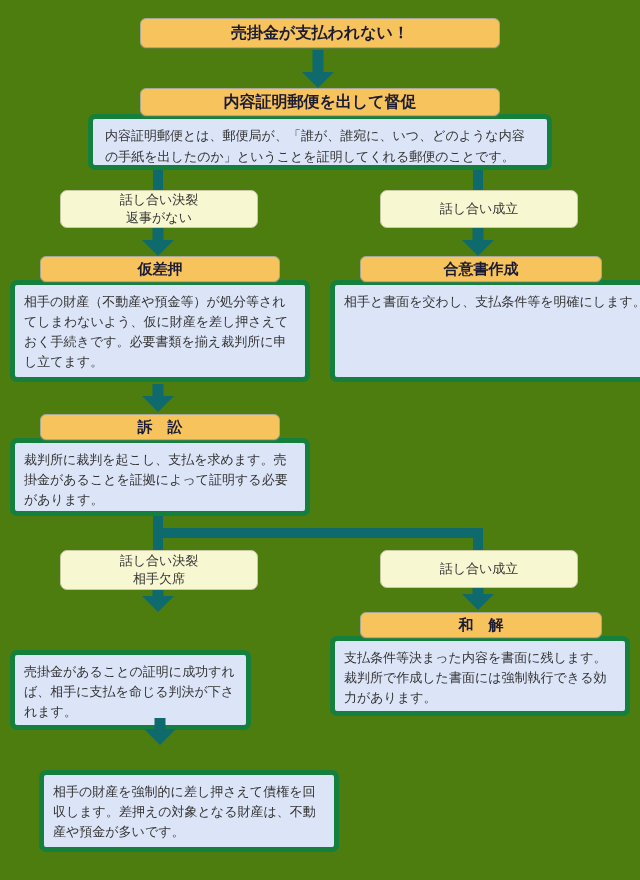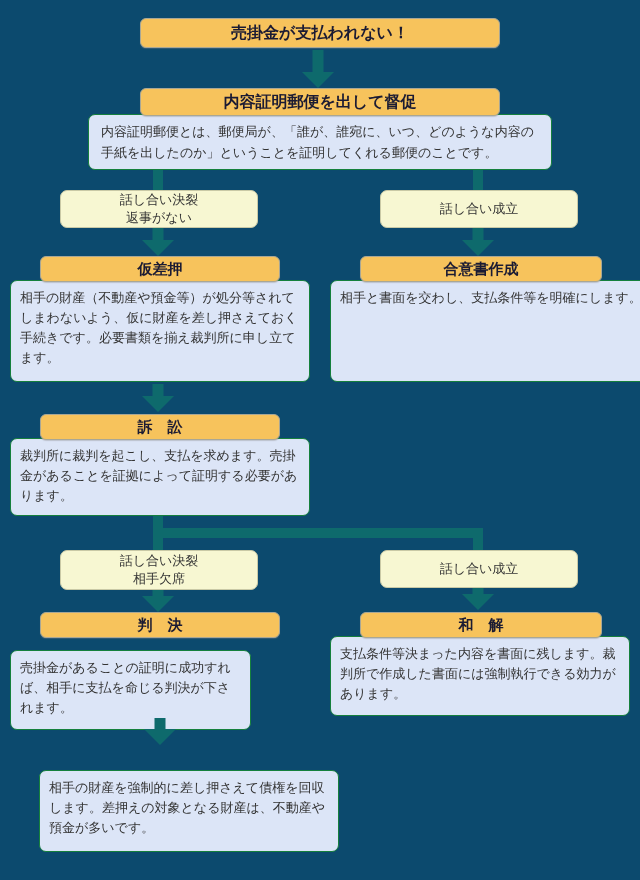--- a/index.html
+++ b/index.html
@@ -1,22 +1,22 @@
 <!DOCTYPE html>
 <html><head>
 <meta charset="utf-8">
 <style>
   html,body{margin:0;padding:0;background:#ffffff;}
   body{font-family:"Liberation Sans","DejaVu Sans",sans-serif;}
-  .canvas{position:relative;width:640px;height:880px;background:#0c4a6e;overflow:hidden;}
+  .canvas{position:relative;width:640px;height:880px;background:#4d7c0f;overflow:hidden;}
   .gold{position:absolute;background:#F7C35C;border:1px solid #A9A795;border-radius:6px;
         display:flex;align-items:center;justify-content:center;font-weight:bold;color:#1B1B33;
         font-size:15px;z-index:3;box-sizing:border-box;box-shadow:0 1px 1px rgba(130,130,130,.35);}
   .gold.big{font-size:16px;}
-  .desc{position:absolute;background:#DCE5F7;border:1px solid #15803d;border-radius:7px;
+  .desc{position:absolute;background:#DCE5F7;border:5px solid #15803d;border-radius:7px;
         color:#333333;font-size:13px;line-height:1.55;padding:7px 9px;z-index:2;box-sizing:border-box;}
   .desc.wide{padding:7px 12px;line-height:1.6;}
   .cond{position:absolute;background:#F7F7D2;border:1px solid #C9C9A6;border-radius:7px;
         display:flex;flex-direction:column;align-items:center;justify-content:center;
         color:#333333;font-size:13px;line-height:1.35;text-align:center;z-index:3;box-sizing:border-box;}
   .cond span{display:block;}
   .line{position:absolute;background:#0E6A6C;z-index:1;}
   .arrow{position:absolute;color:#0E6A6C;z-index:2;line-height:0;}
 </style>
 </head>
@@ -88,21 +88,20 @@
     <svg width="32" height="22" viewBox="0 0 32 22">
         <path fill="currentColor" d="M10.5,0 H21.5 V6 H32 L16,22 L0,6 H10.5 Z"></path>
       </svg>
   </div>
   <div class="arrow" style="left:462px;top:588px;">
     <svg width="32" height="22" viewBox="0 0 32 22">
         <path fill="currentColor" d="M10.5,0 H21.5 V6 H32 L16,22 L0,6 H10.5 Z"></path>
       </svg>
   </div>
 
-  <div class="gold" style="left:40px;top:612px;width:240px;height:26px;">判　決</div>
   <div class="desc" style="left:10px;top:650px;width:241px;height:80px;">売掛金があることの証明に成功すれば、相手に支払を命じる判決が下されます。</div>
 
   <div class="gold" style="left:360px;top:612px;width:242px;height:26px;">和　解</div>
   <div class="desc" style="left:330px;top:636px;width:300px;height:80px;">支払条件等決まった内容を書面に残します。裁判所で作成した書面には強制執行できる効力があります。</div>
 
   <div class="arrow" style="left:144px;top:718px;">
     <svg width="32" height="27" viewBox="0 0 32 27">
         <path fill="currentColor" d="M10.5,0 H21.5 V11 H32 L16,27 L0,11 H10.5 Z"></path>
       </svg>
   </div>

